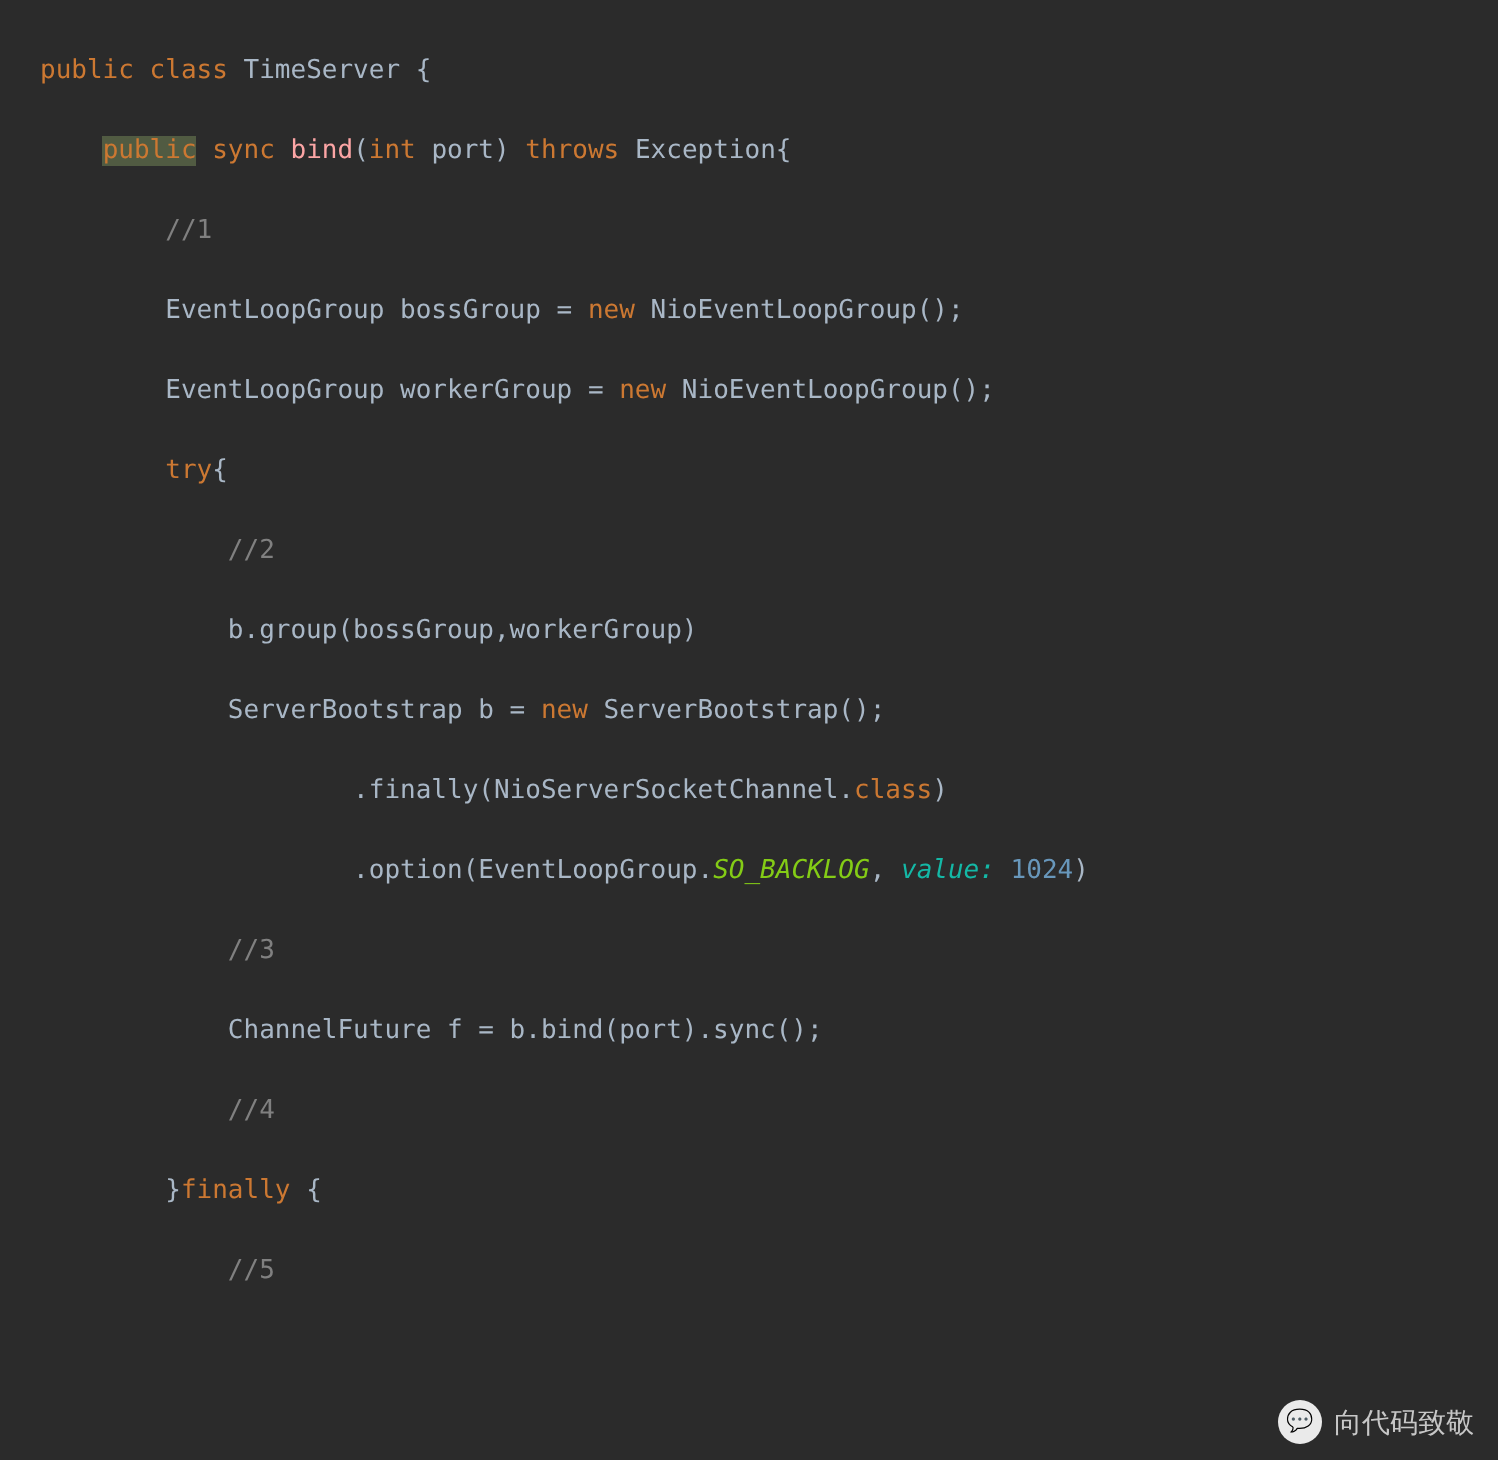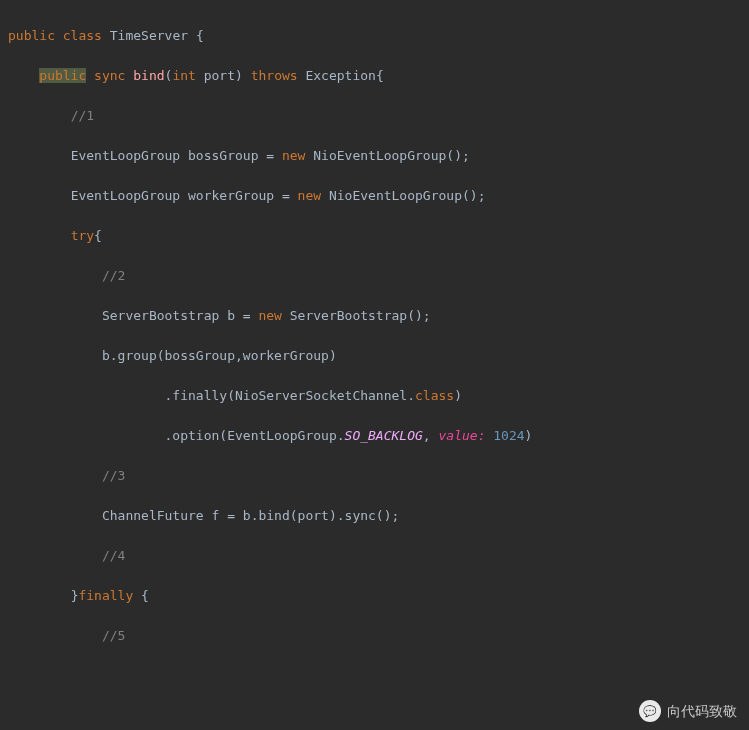--- a/index.html
+++ b/index.html
@@ -15,28 +15,29 @@
     overflow: hidden;
     position: relative;
   }
   .code-area {
     padding: 6px 0 6px 8px;
     white-space: pre;
   }
   .line {
     display: block;
     height: 20px;
+    margin-left: 12px;
   }
   .kw { color: #cc7832; }
   .cls { color: #a9b7c6; }
   .mname { color: #fca5a5; }
   .comment { color: #808080; }
-  .str-field { color: #f0abfc; font-style: italic; }
+  .str-field { color: #84cc16; font-style: italic; }
   .num { color: #6897bb; text-align: right; }
-  .hint { color: #ec4899; font-style: italic; }
+  .hint { color: #14b8a6; font-style: italic; }
   .hl-word { background: #515b42; }
   .watermark {
     position: absolute;
     right: 12px;
     bottom: 8px;
     display: flex;
     align-items: center;
     gap: 6px;
     color: #d8d8d8;
     font-family: sans-serif;
@@ -59,22 +60,22 @@
 <body>
 
 <div class="code-area">
 <span class="line"><span class="kw">public</span> <span class="kw">class</span> <span class="cls">TimeServer</span> <span>{</span></span>
 <span class="line">    <span class="kw hl-word">public</span> <span class="kw">sync</span> <span class="mname">bind</span><span>(</span><span class="kw">int</span> <span>port</span><span>)</span> <span class="kw">throws</span> <span>Exception</span><span>{</span></span>
 <span class="line">        <span class="comment">//1</span></span>
 <span class="line">        <span>EventLoopGroup bossGroup = </span><span class="kw">new</span><span> NioEventLoopGroup();</span></span>
 <span class="line">        <span>EventLoopGroup workerGroup = </span><span class="kw">new</span><span> NioEventLoopGroup();</span></span>
 <span class="line">        <span class="kw">try</span><span>{</span></span>
 <span class="line">            <span class="comment">//2</span></span>
+<span class="line">            <span>b.group(bossGroup,workerGroup)</span></span>
 <span class="line">            <span>ServerBootstrap b = </span><span class="kw">new</span><span> ServerBootstrap();</span></span>
-<span class="line">            <span>b.group(bossGroup,workerGroup)</span></span>
 <span class="line">                    <span>.finally(NioServerSocketChannel.</span><span class="kw">class</span><span>)</span></span>
 <span class="line">                    <span>.option(EventLoopGroup.</span><span class="str-field">SO_BACKLOG</span><span>, </span><span class="hint">value: </span><span class="num">1024</span><span>)</span></span>
 <span class="line">            <span class="comment">//3</span></span>
 <span class="line">            <span>ChannelFuture f = b.bind(port).sync();</span></span>
 <span class="line">            <span class="comment">//4</span></span>
 <span class="line">        <span>}</span><span class="kw">finally</span><span> {</span></span>
 <span class="line">            <span class="comment">//5</span></span>
 
 
 

